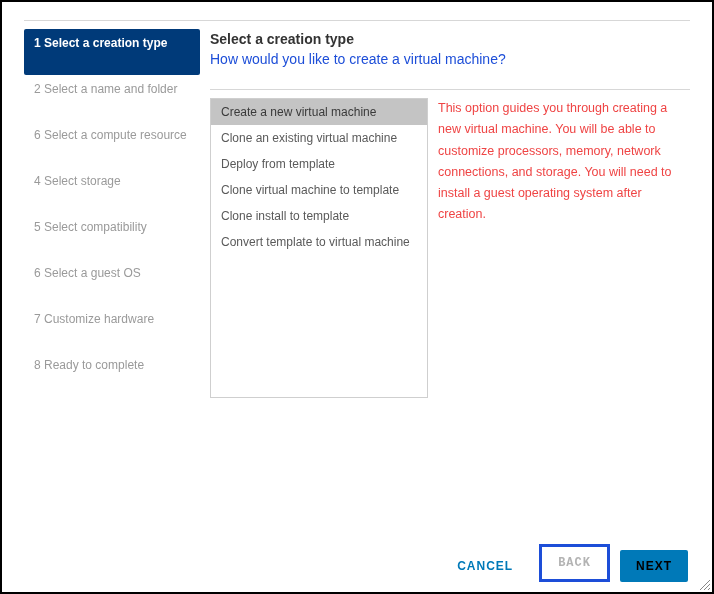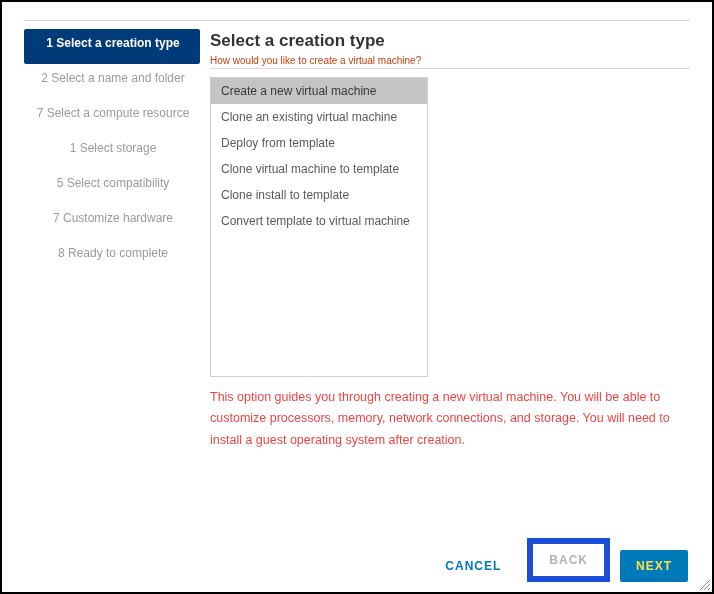--- a/index.html
+++ b/index.html
@@ -30,55 +30,53 @@
     gap: 10px;
   }
   .sidebar {
     width: 176px;
     flex-shrink: 0;
     padding-top: 0;
   }
   .step {
     font-size: 12px;
     color: #9a9a9a;
-    padding: 7px 8px 14px 10px;
+    padding: 7px 8px 25px 10px;
     margin-bottom: 0;
     cursor: default;
-    text-align: center;
   }
   .step.active {
     background: #003a79;
     color: #fff;
     font-weight: 600;
     border-radius: 2px;
   }
   .main {
     flex: 1;
     padding-top: 2px;
   }
   .main-heading {
-    font-size: 17px;
+    font-size: 14px;
     font-weight: 600;
     color: #333;
     margin-bottom: 4px;
   }
   .main-sub {
-    font-size: 10px;
-    color: #c2410c;
-    margin-bottom: 2px;
+    font-size: 14px;
+    color: #1d4ed8;
+    margin-bottom: 22px;
   }
   .hr-main {
     border: none;
     border-top: 1px solid #d7d7d7;
     margin-bottom: 8px;
   }
   .panels {
     display: flex;
     gap: 10px;
-    flex-direction: column;
   }
   .listbox {
     width: 218px;
     height: 300px;
     border: 1px solid #cfcfcf;
     background: #fff;
     position: relative;
     overflow: hidden;
   }
   .list-inner {
@@ -117,27 +115,28 @@
     padding: 9px 16px;
     border: none;
     cursor: pointer;
     background: transparent;
   }
   .btn-cancel {
     color: #0079b8;
   }
   .btn-back {
     color: #b3b3b3;
-    border: 6px solid #1d4ed8;
+    border: 3px solid #1d4ed8;
     background: #fff;
     cursor: default;
+    font-family: Liberation Mono, monospace;
   }
   .btn-next {
     background: #0079b8;
-    color: #fde047;
+    color: #000000;
     border-radius: 2px;
   }
   .resize-handle {
     position: absolute;
     right: 2px;
     bottom: 2px;
     width: 10px;
     height: 10px;
     color: #888;
   }
@@ -149,23 +148,24 @@
 </head>
 <body>
 
 <div class="dialog">
   <hr class="hr-title">
 
   <div class="content">
     <div class="sidebar">
       <div class="step active">1 Select a creation type</div>
       <div class="step">2 Select a name and folder</div>
-      <div class="step">7 Select a compute resource</div>
-      <div class="step">1 Select storage</div>
+      <div class="step">6 Select a compute resource</div>
+      <div class="step">4 Select storage</div>
       <div class="step">5 Select compatibility</div>
+      <div class="step">6 Select a guest OS</div>
       <div class="step">7 Customize hardware</div>
       <div class="step">8 Ready to complete</div>
     </div>
 
     <div class="main">
       <div class="main-heading">Select a creation type</div>
       <div class="main-sub">How would you like to create a virtual machine?</div>
       <hr class="hr-main">
 
       <div class="panels">

